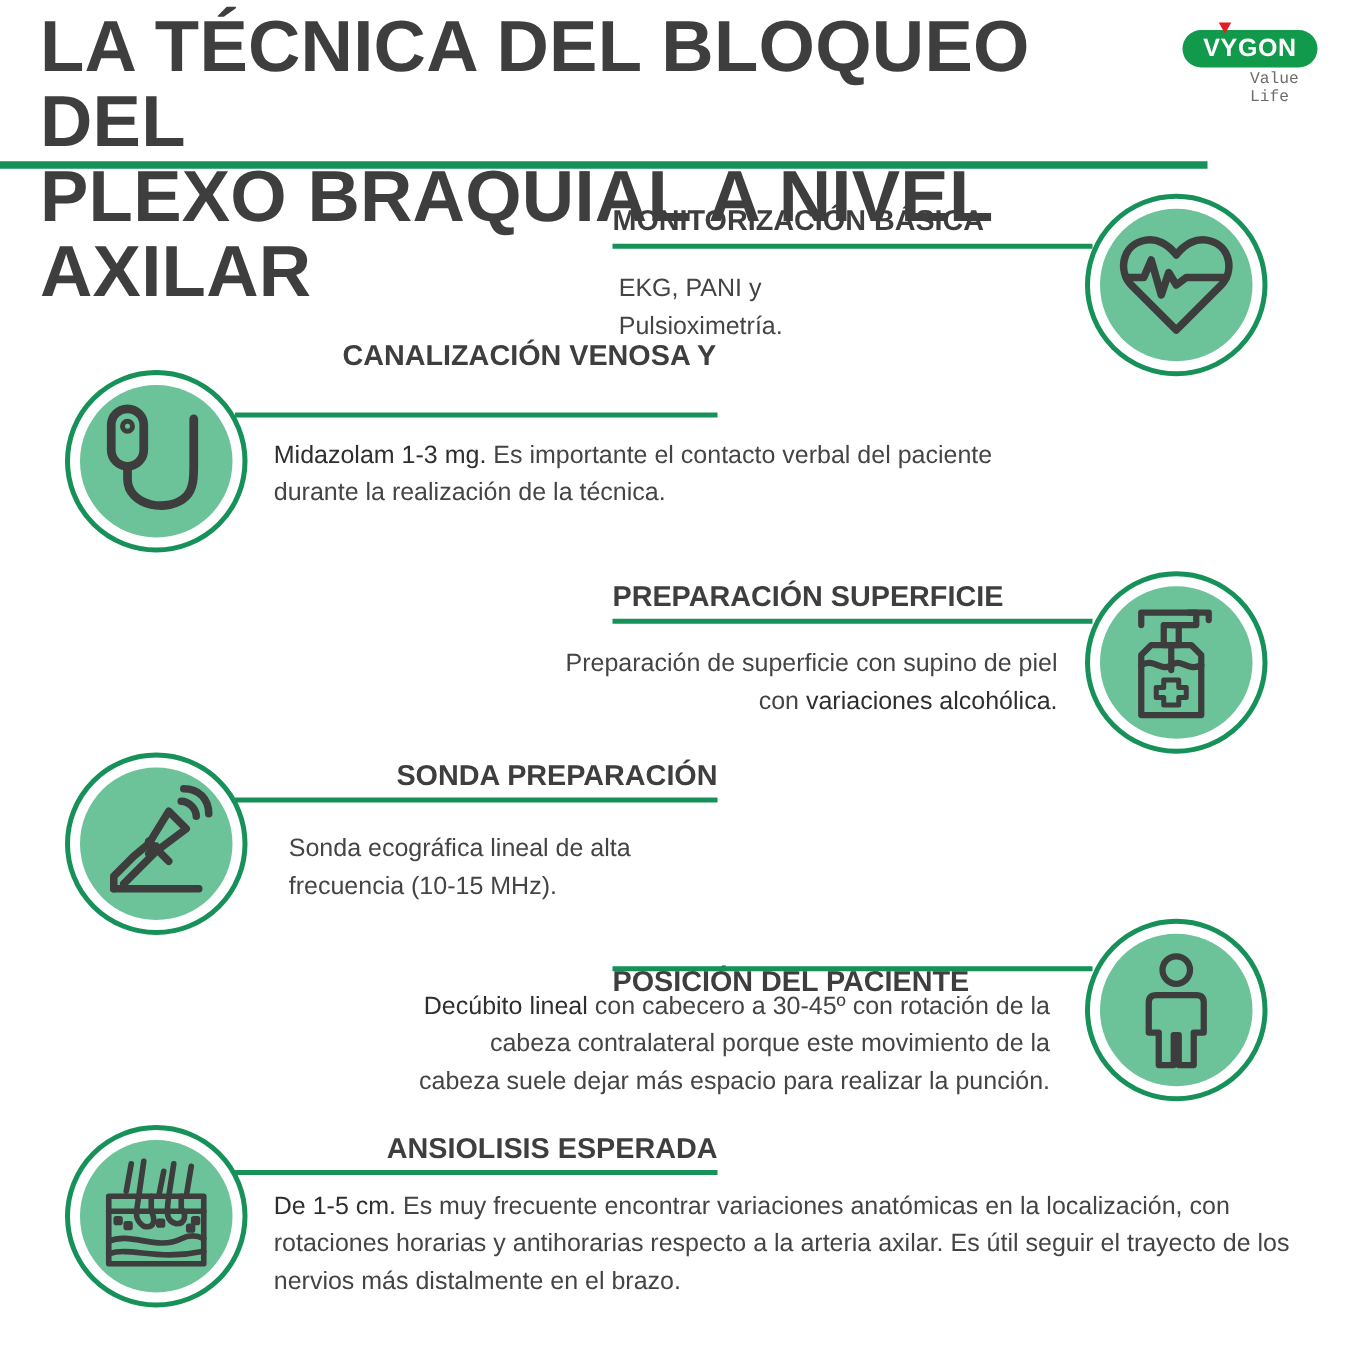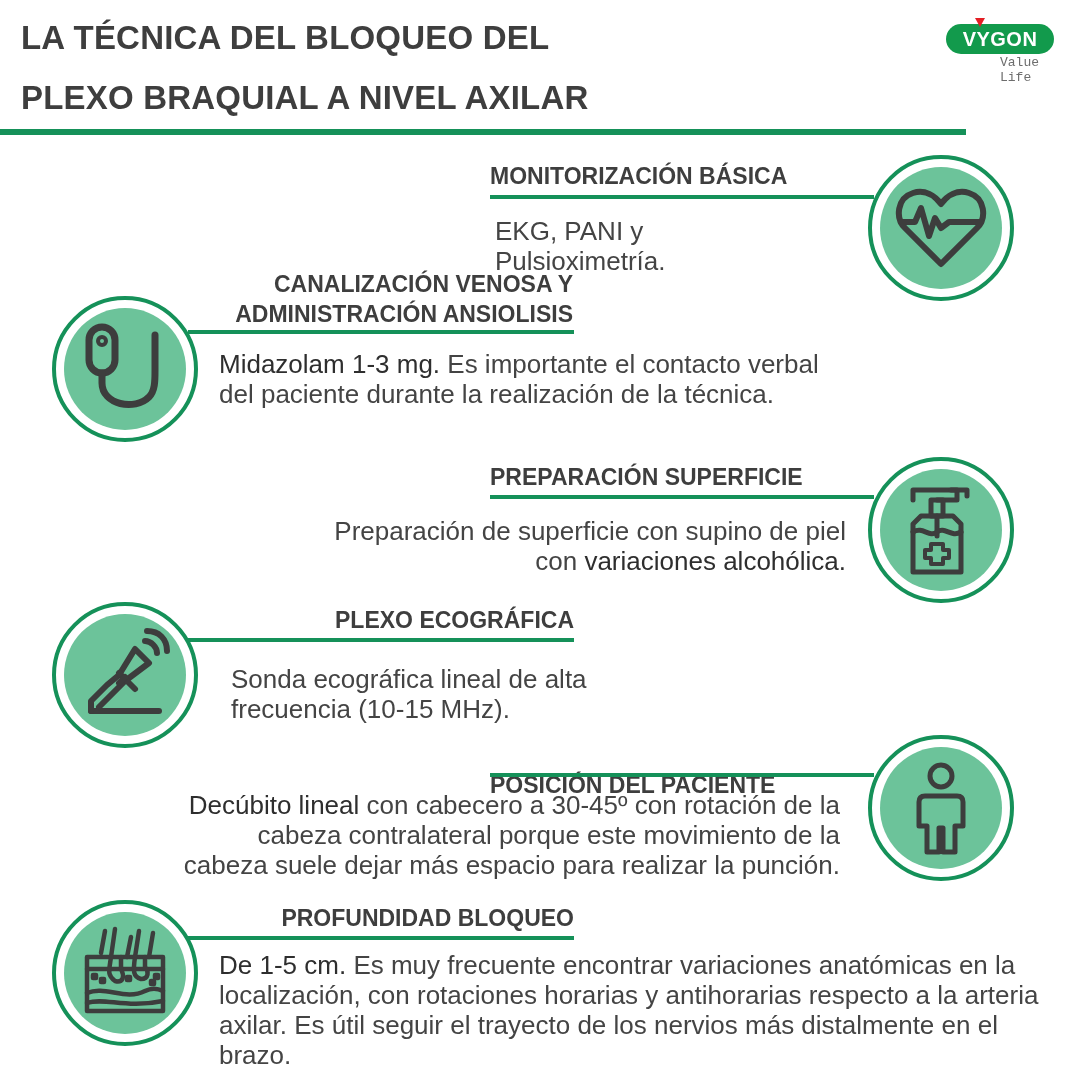--- a/index.html
+++ b/index.html
@@ -1,22 +1,22 @@
 <!DOCTYPE html>
 <html><head>
 <meta charset="utf-8">
 <style>
   * { box-sizing: border-box; margin: 0; padding: 0; }
   html, body { width: 1080px; height: 1080px; background: #ffffff; overflow: hidden; }
   body { position: relative; font-family: "Liberation Sans", "DejaVu Sans", sans-serif; color: #3d3d3d; }
 
   .title {
-    position: absolute; left: 21px; top: 8px; width: 920px;
+    position: absolute; left: 32px; top: 8px; width: 920px;
     font-family: "Liberation Sans", sans-serif; font-weight: 700;
-    font-size: 33px; line-height: 60px; color: #3e3e3e; letter-spacing: 0.2px;
+    font-size: 58px; line-height: 60px; color: #3e3e3e; letter-spacing: 0.2px;
   }
   .title-rule { position: absolute; left: 0; top: 129px; width: 966px; height: 6px; background: #159159; }
 
   .logo { position: absolute; left: 944px; top: 18px; width: 128px; height: 58px; }
   .logo-pill {
     position: absolute; left: 2px; top: 6px; width: 108px; height: 30px;
     background: #129a4c; border-radius: 15px;
     display: flex; align-items: center; justify-content: center;
   }
   .logo-word { color: #ffffff; font-weight: 700; font-size: 20px; letter-spacing: 0.5px; font-family: "Liberation Sans", sans-serif; }
@@ -24,21 +24,21 @@
     position: absolute; left: 10px; top: 0; width: 0; height: 0;
     border-left: 5px solid transparent; border-right: 5px solid transparent; border-top: 9px solid #e31e24;
   }
   .logo-tag { position: absolute; left: 56px; top: 37px; font-size: 13px; color: #6d6d6d; font-family: Liberation Mono, monospace; }
 
   .section { position: absolute; }
   .heading {
     position: absolute; font-weight: 700; font-size: 23px; line-height: 29px; color: #3e3e3e; white-space: nowrap;
   }
   .rule { position: absolute; height: 4px; background: #159159; }
-  .body-text { position: absolute; font-size: 26px; line-height: 30px; color: #444444; }
+  .body-text { position: absolute; font-size: 20px; line-height: 30px; color: #444444; }
   .body-text b { font-weight: 400; color: #2e2e2e; }
   .right { text-align: right; }
 
   .icon-circle {
     position: absolute; width: 146px; height: 146px; border-radius: 50%;
     border: 4px solid #159159; background: #ffffff;
     display: flex; align-items: center; justify-content: center;
   }
   .icon-inner {
     width: 122px; height: 122px; border-radius: 50%; background: #6cc39a;
@@ -73,21 +73,20 @@
         <path d="M50 86 L14 50 C4 40 6 20 22 15 C34 11 44 18 50 26 C56 18 66 11 78 15 C94 20 96 40 86 50 Z"></path>
         <path d="M10 44 L24 44 L30 30 L38 58 L44 40 L50 50 L58 44 L90 44"></path>
       </svg>
     </div>
   </div>
 </div>
 
 <div class="section">
   <div class="heading right" style="left:180px; top:270px; width:393px;">
     <div>CANALIZACIÓN VENOSA Y</div>
-    <div style="margin-top:1px;">ADMINISTRACIÓN ANSIOLISIS</div>
   </div>
   <div class="rule" style="left:188px; top:330px; width:386px;"></div>
   <div class="body-text" style="left:219px; top:349px; width:600px;">
     <b>Midazolam 1-3 mg.</b><span> Es importante el contacto verbal del paciente durante la realización de la técnica.</span>
   </div>
   <div class="icon-circle" style="left:52px; top:296px;">
     <div class="icon-inner">
       <svg viewBox="0 0 100 100" fill="none" stroke="#3d3d3d" stroke-width="7" stroke-linecap="round" stroke-linejoin="round">
         <rect x="14" y="8" width="26" height="46" rx="13"></rect>
         <circle cx="27" cy="22" r="4" stroke-width="4"></circle>
@@ -113,21 +112,21 @@
         <path d="M46 36 L46 56"></path>
         <path d="M30 36 L62 36 L70 44 L70 92 L22 92 L22 44 Z"></path>
         <path d="M22 52 C32 46 38 58 46 52 C54 46 60 58 70 52"></path>
         <path d="M40 64 L52 64 L52 70 L58 70 L58 78 L52 78 L52 84 L40 84 L40 78 L34 78 L34 70 L40 70 Z" stroke-width="4"></path>
       </svg>
     </div>
   </div>
 </div>
 
 <div class="section">
-  <div class="heading right" style="left:190px; top:606px; width:384px;">PLEXO ECOGRÁFICA</div>
+  <div class="heading right" style="left:190px; top:606px; width:384px;">SONDA PREPARACIÓN</div>
   <div class="rule" style="left:188px; top:638px; width:386px;"></div>
   <div class="body-text" style="left:231px; top:664px; width:420px;">
     <div>Sonda ecográfica lineal de alta</div>
     <div>frecuencia (10-15 MHz).</div>
   </div>
   <div class="icon-circle" style="left:52px; top:602px;">
     <div class="icon-inner">
       <svg viewBox="0 0 100 100" fill="none" stroke="#3d3d3d" stroke-width="6" stroke-linejoin="round" stroke-linecap="round">
         <path d="M16 86 L84 86"></path>
         <path d="M16 86 L16 76 L32 60 L44 50 L60 24 L74 38 L50 56 L38 68 L24 82"></path>
@@ -152,21 +151,21 @@
     <div class="icon-inner">
       <svg viewBox="0 0 100 100" fill="none" stroke="#3d3d3d" stroke-width="5" stroke-linejoin="round">
         <circle cx="50" cy="18" r="11"></circle>
         <path d="M34 38 L66 38 C70 38 72 40 72 44 L72 68 L64 68 L64 94 L52 94 L52 70 L48 70 L48 94 L36 94 L36 68 L28 68 L28 44 C28 40 30 38 34 38 Z"></path>
       </svg>
     </div>
   </div>
 </div>
 
 <div class="section">
-  <div class="heading right" style="left:190px; top:904px; width:384px;">PROFUNDIDAD BLOQUEO</div>
+  <div class="heading right" style="left:190px; top:904px; width:384px;">ANSIOLISIS ESPERADA</div>
   <div class="rule" style="left:188px; top:936px; width:386px;"></div>
   <div class="body-text" style="left:219px; top:950px; width:840px;">
     <b>De 1-5 cm.</b><span> Es muy frecuente encontrar variaciones anatómicas en la localización, con rotaciones horarias y antihorarias respecto a la arteria axilar. Es útil seguir el trayecto de los nervios más distalmente en el brazo.</span>
   </div>
   <div class="icon-circle" style="left:52px; top:900px;">
     <div class="icon-inner">
       <svg viewBox="0 0 100 100" fill="none" stroke="#3d3d3d" stroke-width="4.5" stroke-linejoin="round" stroke-linecap="round">
         <rect x="12" y="34" width="76" height="54"></rect>
         <path d="M12 46 L88 46"></path>
         <path d="M12 70 C30 62 50 78 70 68 C78 64 84 66 88 68"></path>

